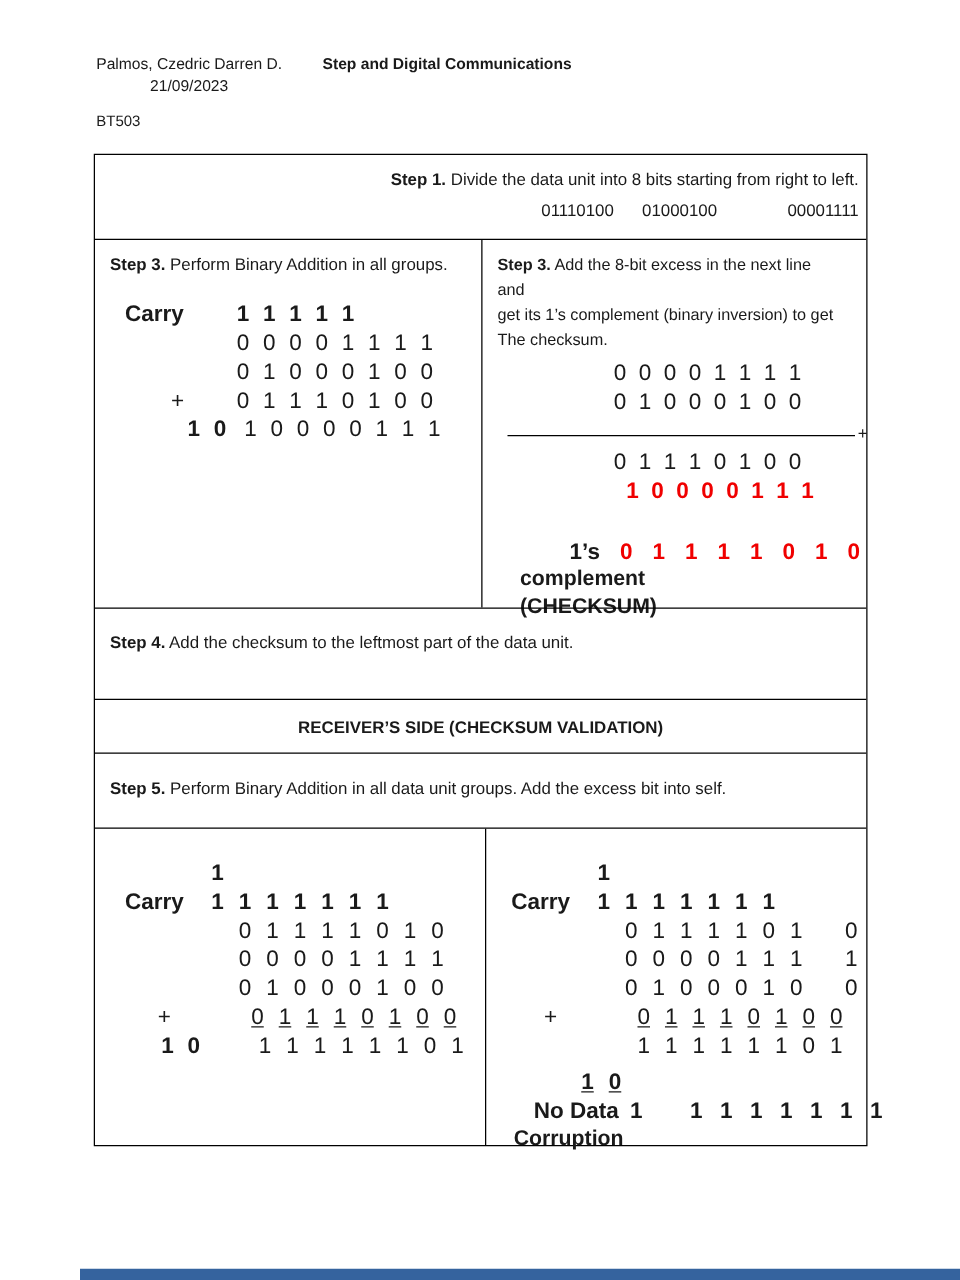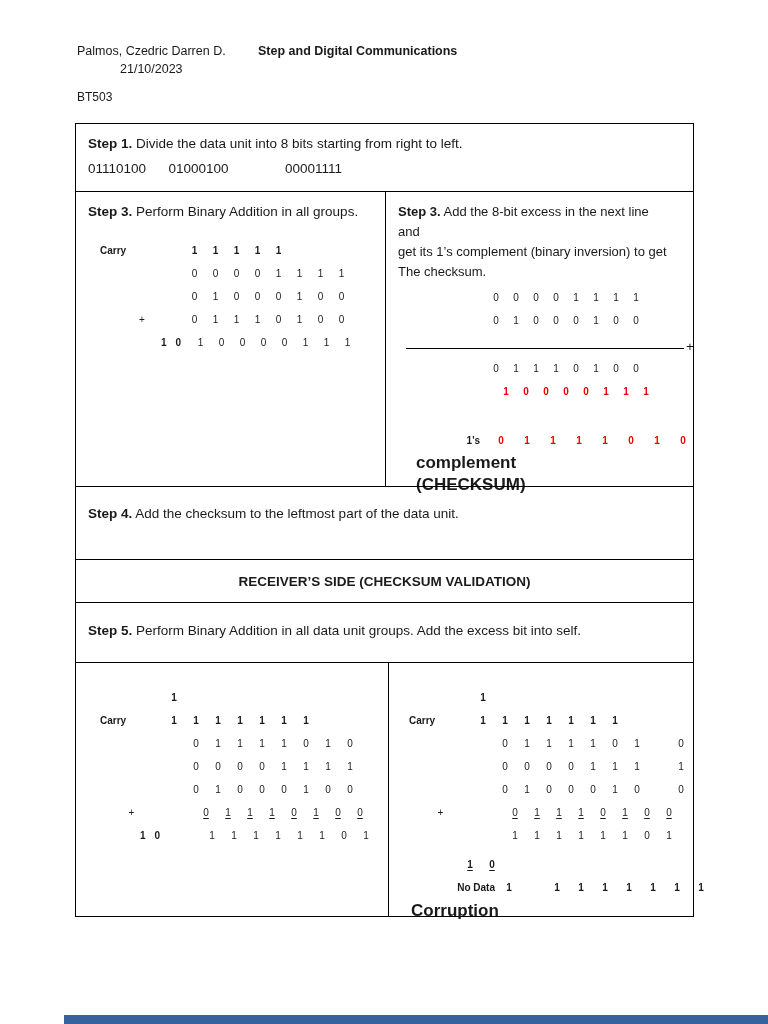--- a/index.html
+++ b/index.html
@@ -8,32 +8,32 @@
     font-family:"Liberation Sans", sans-serif;color:#1a1a1a;
     -webkit-font-smoothing:antialiased;overflow:hidden;
   }
   .abs{position:absolute;}
   .hdr{font-size:12.5px;}
   .bold{font-weight:700;}
 
   
   .wtable{position:absolute;left:75px;top:123px;width:619px;border:1.5px solid #000;box-sizing:border-box;background:#fff;}
   .trow{border-top:1.5px solid #000;box-sizing:border-box;position:relative;}
-  .trow:first-child{border-top:none;}
+  .trow:first-child{border-top:none;text-align:right;}
   .cols{display:flex;}
   .cell{box-sizing:border-box;padding:10px 6px 0 12px;font-size:13.5px;line-height:1.45;}
   .lc{border-right:1.5px solid #000;}
   .fill{flex:1;}
 
   .dataline{white-space:pre;font-size:13.5px;margin-top:5px;}
   .s3text div{white-space:nowrap;font-size:13px;line-height:1.55;}
 
   
   .binblock{margin-top:16px;}
-  .bin-row{display:flex;align-items:center;height:23px;font-size:10px;padding-left:12px;}
+  .bin-row{display:flex;align-items:center;height:23px;font-size:18px;padding-left:12px;}
   .lbl{flex:none;width:84px;}
   .bits{display:flex;flex:none;}
   .bit{flex:none;width:21px;text-align:center;}
 
   .bl .lbl,.br .lbl{width:63px;}
   .bl .bit,.br .bit{width:22px;}
   .s3b .lbl{width:76px;}
   .s3b .bit{width:20px;}
 
   .carry .lbl,.carry .bit{font-weight:700;}
@@ -55,21 +55,21 @@
   .hplus{margin-left:2px;transform:translateY(2px);}
 
   .receiver-row{display:flex;align-items:center;justify-content:center;font-weight:700;font-size:13.5px;}
 
   .footer-bar{position:absolute;left:64px;top:1015px;width:704px;height:9px;}
 </style>
 </head>
 <body>
 
 <div class="abs hdr" style="left:77px;top:44px;">Palmos, Czedric Darren D.</div>
-<div class="abs hdr" style="left:120px;top:62px;">21/10/2023</div>
+<div class="abs hdr" style="left:120px;top:62px;">21/09/2023</div>
 <div class="abs hdr bold" style="left:258px;top:44px;">Step and Digital Communications</div>
 <div class="abs hdr" style="left:77px;top:90px;font-size:12px;">BT503</div>
 
 <div class="wtable">
 
   <div class="trow" style="height:67px;">
     <div class="cell">
       <div><span class="bold">Step 1.</span><span> Divide the data unit into 8 bits starting from right to left.</span></div>
       <div class="dataline">01110100      01000100               00001111</div>
     </div>

